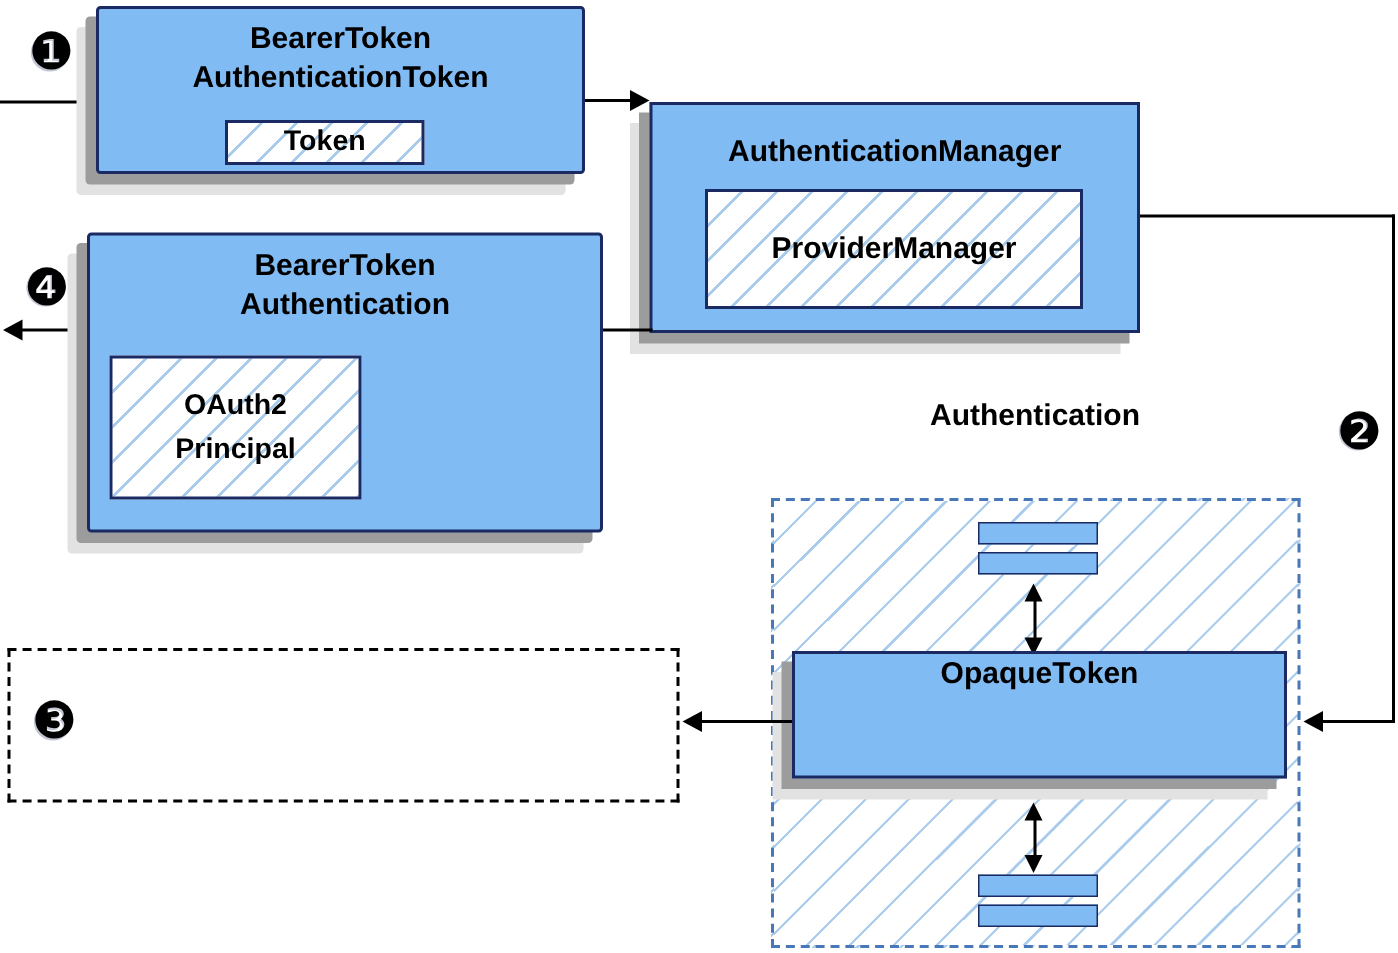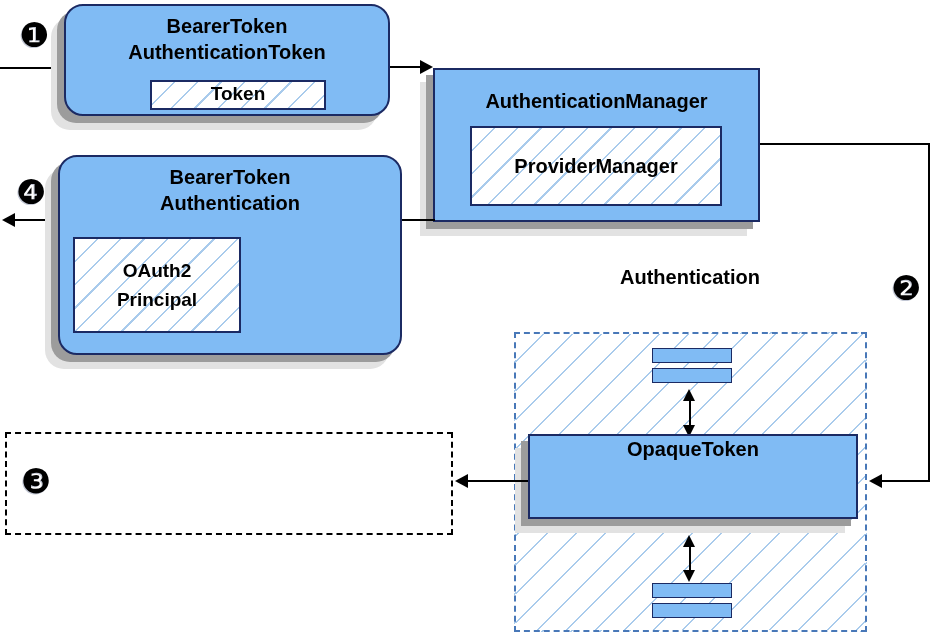--- a/index.html
+++ b/index.html
@@ -15,21 +15,21 @@
   #canvas{
     position:relative;width:932px;height:635px;overflow:hidden;background:#fff;
     font-family:"Liberation Sans","DejaVu Sans",sans-serif;
   }
   .node{
     position:absolute;box-sizing:border-box;
     background:var(--node-fill);
     border:2px solid var(--node-border);
     box-shadow:-7px 7px 0 var(--shadow-dark),-13px 14px 0 var(--shadow-light);
   }
-  .rounded{border-radius:19px;}
+  .rounded{border-radius:3px;}
   .title{font-weight:700;font-size:20px;color:#000;text-align:center;line-height:26px;}
   .hatch{
     position:absolute;box-sizing:border-box;
     background-color:#ffffff;
     background-image:repeating-linear-gradient(135deg,rgba(0,0,0,0) 0 15px,var(--hatch-line) 15px 16.5px);
     border:2px solid var(--node-border);
     display:flex;align-items:center;justify-content:center;flex-direction:column;
   }
   .hatch .title{font-size:19px;line-height:28px;}
   .line{position:absolute;background:var(--arrow);}
@@ -64,21 +64,21 @@
 
 <div id="canvas">
 
   <span class="badge" style="left:19px;top:18px;">❶</span>
   <div class="line" style="left:0;top:67px;width:64px;height:2px;"></div>
 
   <div class="node rounded" style="left:64px;top:4px;width:326px;height:112px;">
     <div class="title" style="padding-top:7px;">BearerToken</div>
     <div class="title">AuthenticationToken</div>
   </div>
-  <div class="hatch" style="left:150px;top:80px;width:176px;height:30px;justify-content:flex-end;">
+  <div class="hatch" style="left:150px;top:80px;width:133px;height:30px;">
     <div class="title">Token</div>
   </div>
 
   <div class="line" style="left:390px;top:66px;width:32px;height:2px;"></div>
   <div class="tri right" style="left:420px;top:60px;"></div>
 
   <div class="node" style="left:433px;top:68px;width:327px;height:154px;">
     <div class="title" style="padding-top:18px;">AuthenticationManager</div>
   </div>
   <div class="hatch" style="left:470px;top:126px;width:252px;height:80px;align-items:center;">

